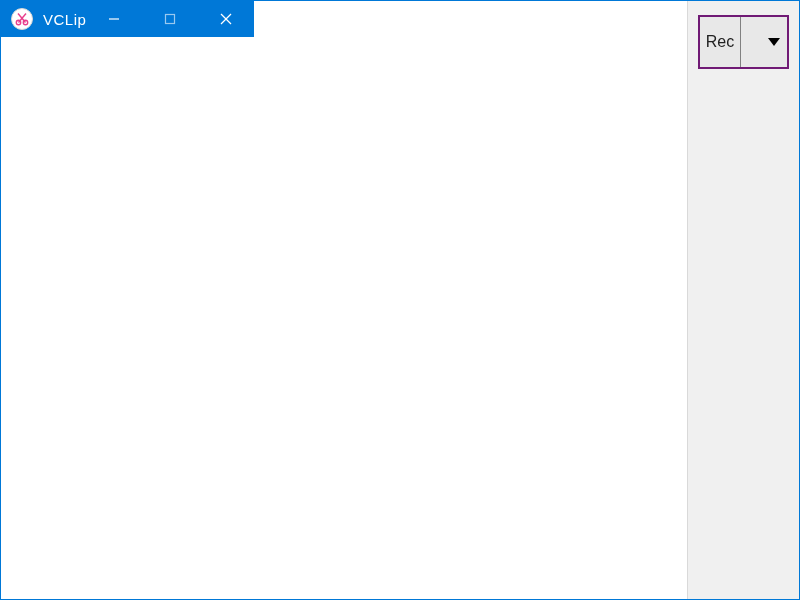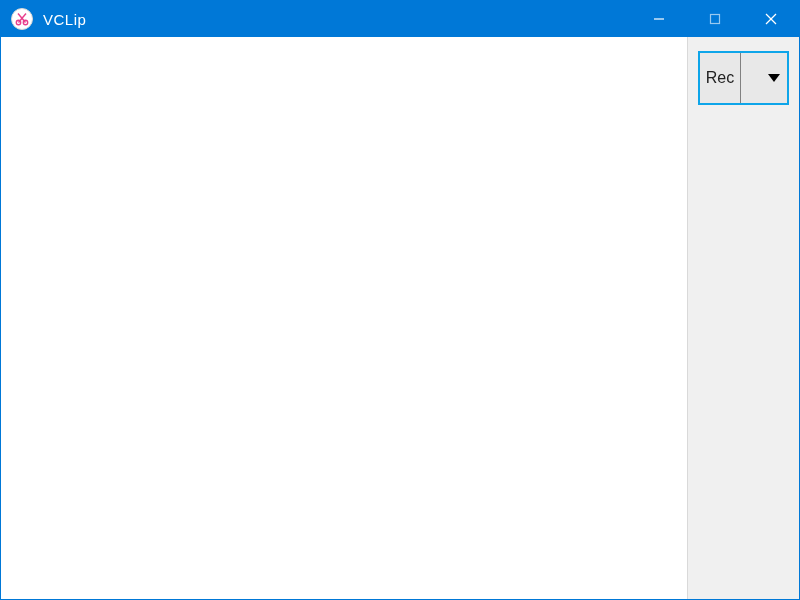--- a/index.html
+++ b/index.html
@@ -9,21 +9,21 @@
       font-family: 'Segoe UI', Tahoma, sans-serif;
       background: #fff;
       width: 800px;
       height: 600px;
       overflow: hidden;
     }
     .window {
       width: 800px;
       height: 600px;
       display: flex;
-      flex-direction: column;
+      flex-direction: row;
       border: 1px solid #0078d7;
     }
     .titlebar {
       height: 36px;
       background: #0078d7;
       display: flex;
       align-items: center;
       color: #fff;
       font-size: 15px;
       user-select: none;
@@ -76,21 +76,21 @@
     .combo-btn {
       height: 54px;
       display: flex;
       border: 1px solid #adadad;
       background: #e8e8e8;
       font-size: 16px;
       color: #222;
       cursor: pointer;
     }
     .combo-btn.primary {
-      border: 2px solid #0ea5e9;
+      border: 2px solid #701a75;
       gap: 20px;
     }
     .combo-btn .label {
       flex: 1;
       display: flex;
       align-items: center;
       justify-content: center;
       border-right: 1px solid #808080;
       padding: 0 2px;
     }

